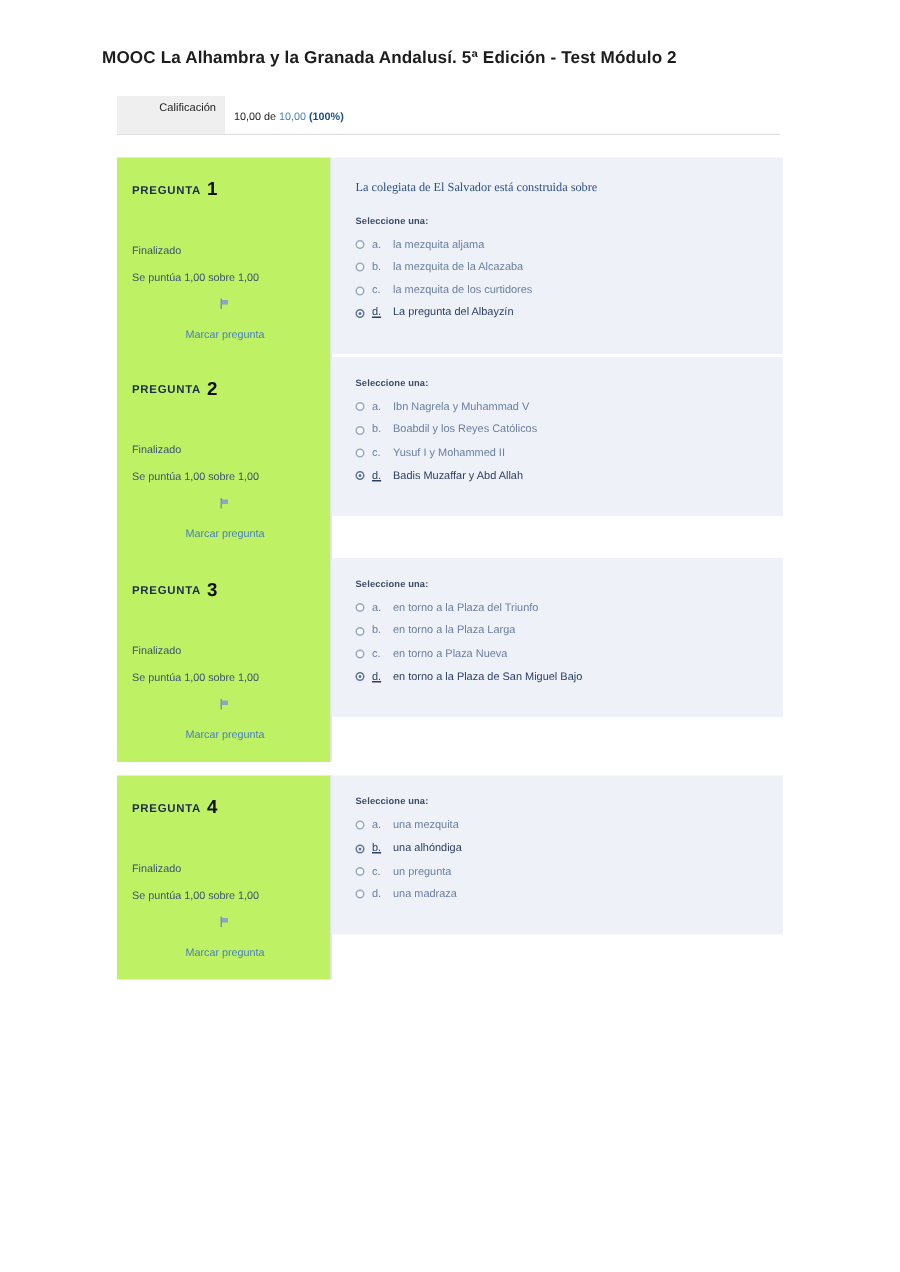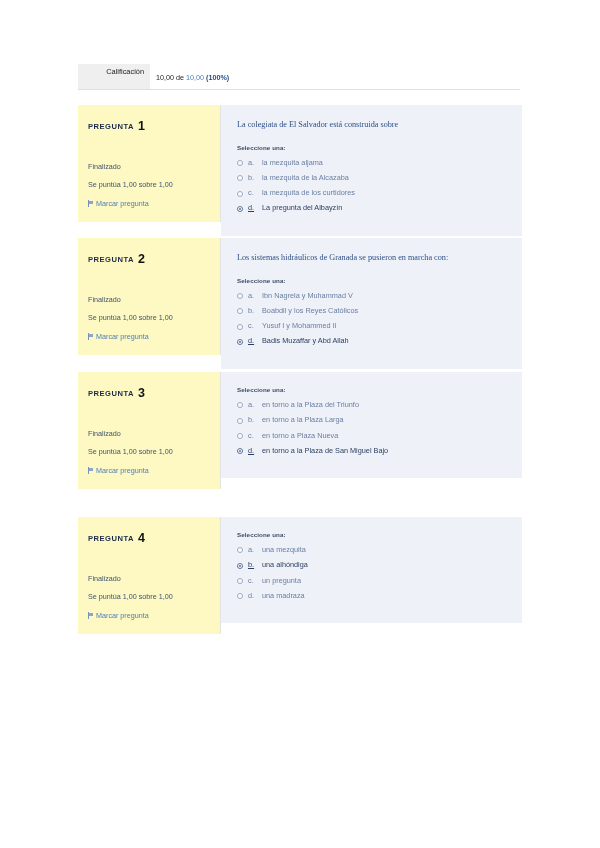--- a/index.html
+++ b/index.html
@@ -68,21 +68,21 @@
   .qblock {
     position: absolute;
     left: 78px;
     width: 444px;
     display: flex;
     align-items: flex-start;
   }
   .qinfo {
     width: 143px;
     box-sizing: border-box;
-    background: #fef9c3;
+    background: #bef264;
     border-right: 1px solid #e3e3e3;
     padding: 14px 8px 14px 10px;
     min-height: 80px;
   }
   .qinfo-head {
     font-size: 7.6px;
     font-weight: 700;
     color: #1b2a4a;
     letter-spacing: 0.5px;
     margin-bottom: 9px;
@@ -106,22 +106,23 @@
     font-size: 7.2px;
     color: #3f5270;
     margin-bottom: 10px;
     white-space: nowrap;
   }
   .qinfo-flag {
     font-size: 7.2px;
     color: #4a7ebb;
     display: flex;
     align-items: center;
-    gap: 2px;
+    gap: 12px;
     cursor: pointer;
+    flex-direction: column;
   }
   .flag-ico {
     display: inline-block;
     width: 6px;
     height: 7px;
     position: relative;
     flex: none;
   }
   .flag-ico::before {
     content: "";
@@ -198,20 +199,21 @@
   .opt.selected .opt-letter {
     text-decoration: underline;
   }
   .opt-text { white-space: nowrap; }
 </style>
 </head>
 <body>
 
 <div class="page">
 
+  <div class="doc-title">MOOC La Alhambra y la Granada Andalusí. 5ª Edición - Test Módulo 2</div>
 
   <div class="grade-table">
     <div class="grade-label-cell">Calificación</div>
     <div class="grade-value-cell">
       <span class="gv-dark">10,00</span>
       <span class="gv-dark">de</span>
       <span class="gv-link">10,00</span>
       <span class="gv-pct">(100%)</span>
     </div>
   </div>
@@ -256,21 +258,20 @@
         <div class="qinfo">
           <div class="qinfo-head"><span>PREGUNTA</span><span class="qnum">2</span></div>
           <div class="qinfo-state">Finalizado</div>
           <div class="qinfo-points">Se puntúa 1,00 sobre 1,00</div>
           <div class="qinfo-flag">
             <span class="flag-ico"></span>
             <span>Marcar pregunta</span>
           </div>
         </div>
         <div class="qcard">
-          <div class="qtext">Los sistemas hidráulicos de Granada se pusieron en marcha con:</div>
           <div class="qselect">Seleccione una:</div>
           <div class="opt">
             <span class="radio"></span>
             <span class="opt-letter">a.</span>
             <span class="opt-text">Ibn Nagrela y Muhammad V</span>
           </div>
           <div class="opt">
             <span class="radio"></span>
             <span class="opt-letter">b.</span>
             <span class="opt-text">Boabdil y los Reyes Católicos</span>

